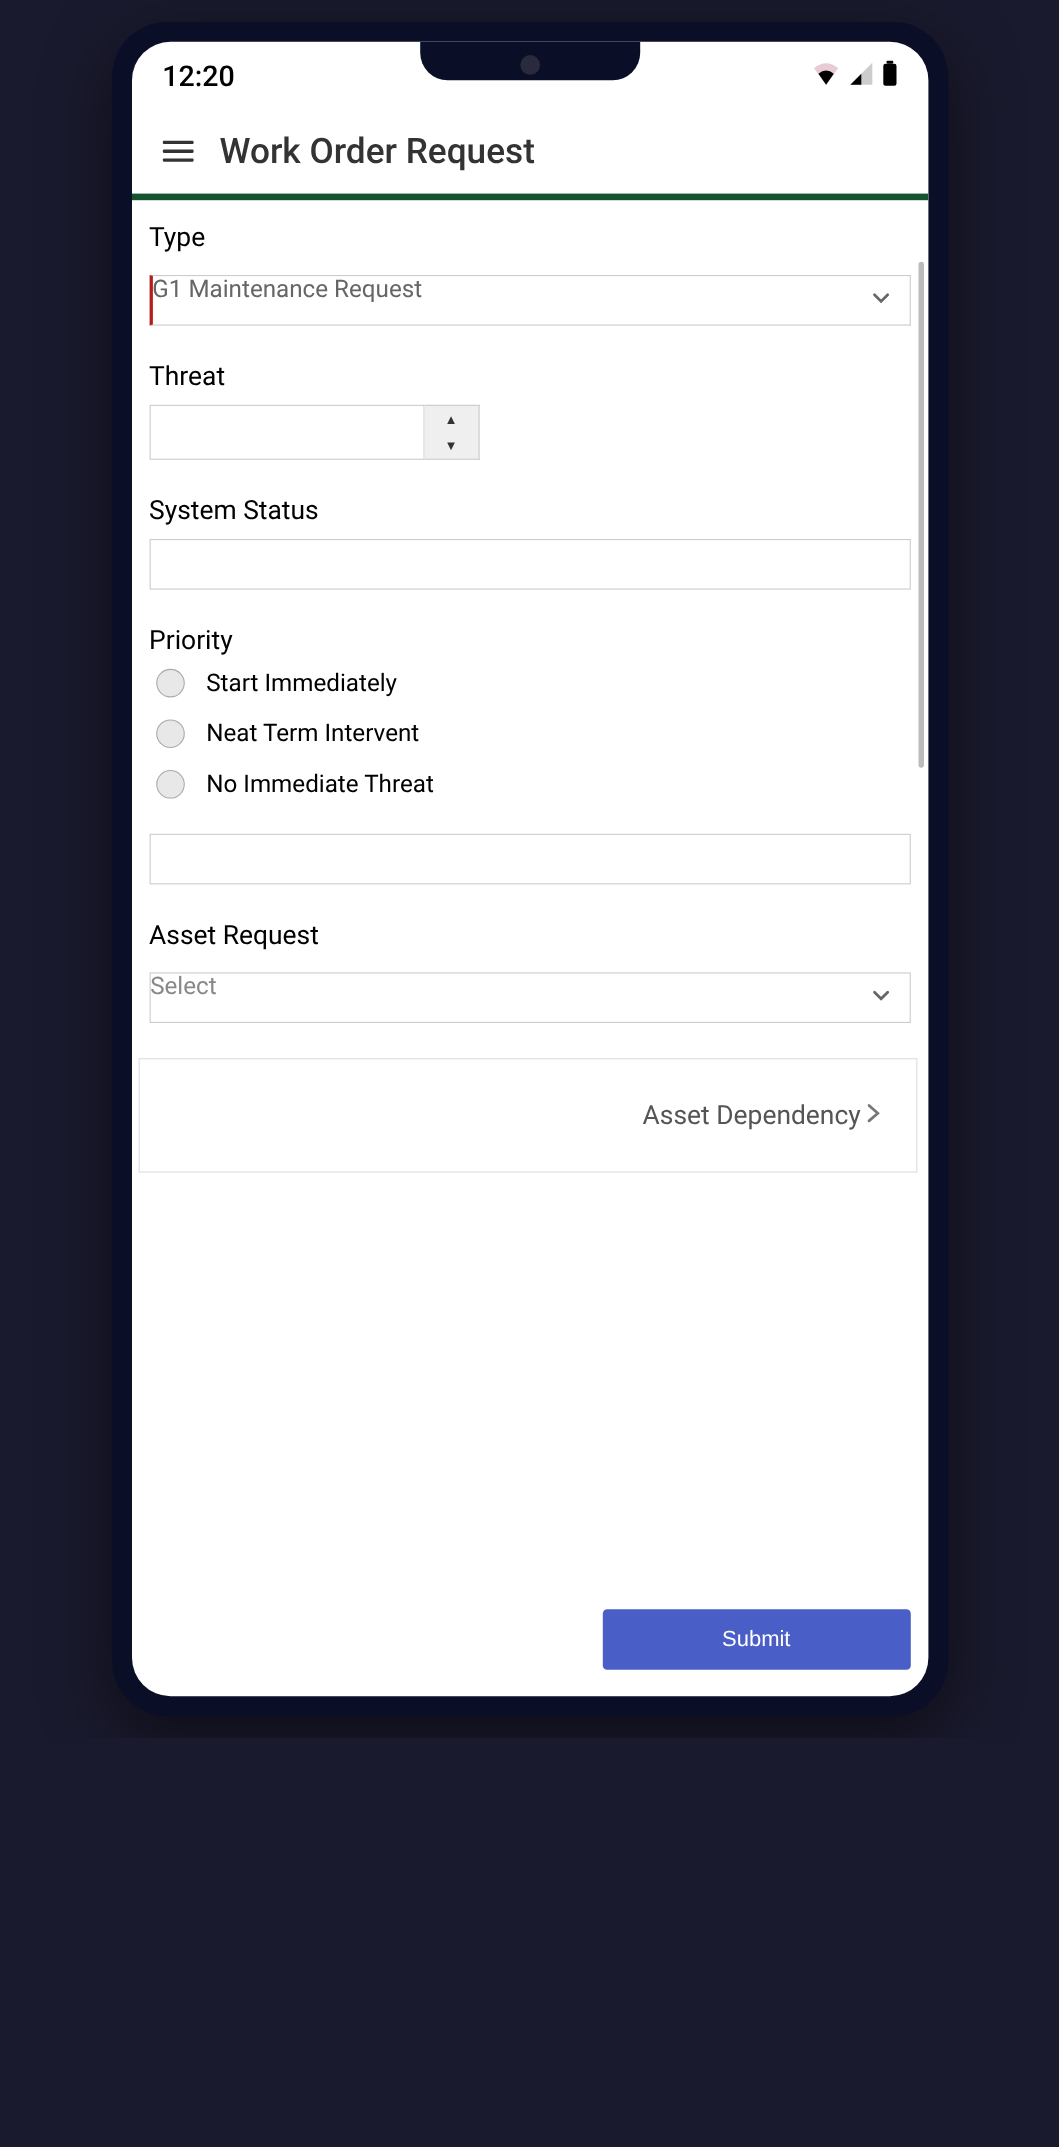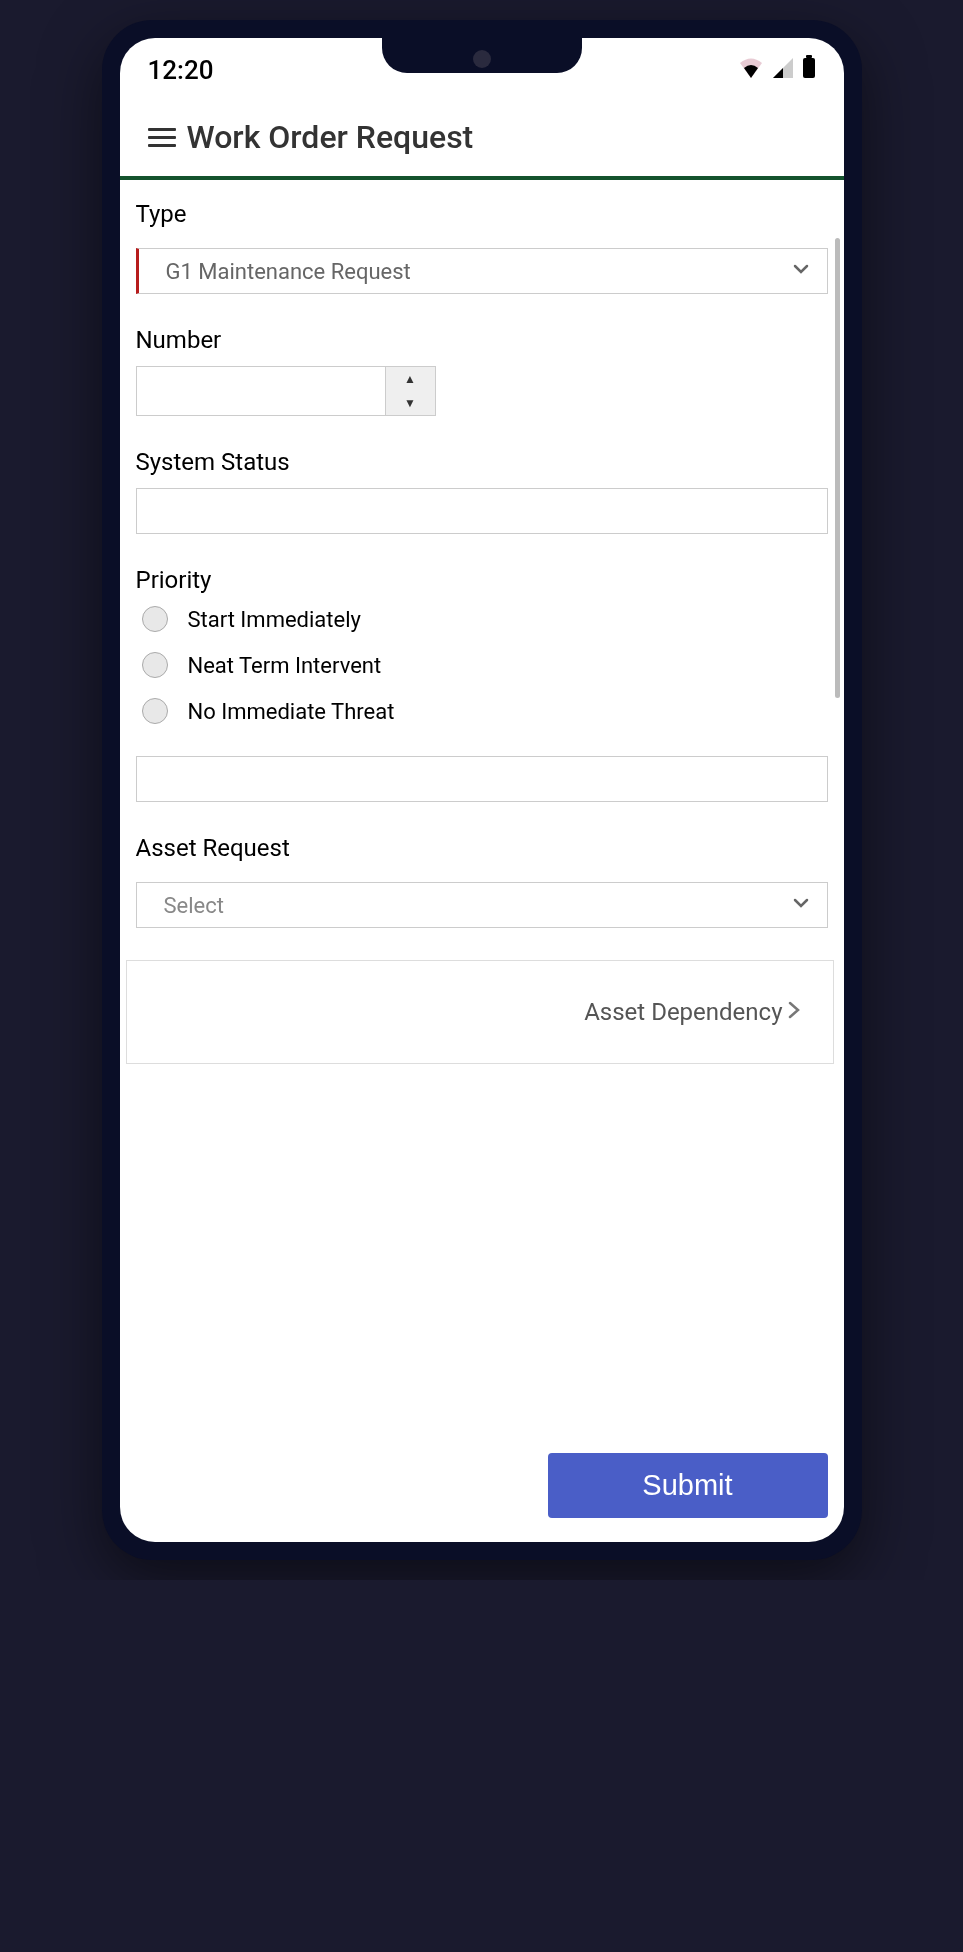--- a/index.html
+++ b/index.html
@@ -64,22 +64,22 @@
   }
   .status-icons {
     display: flex;
     gap: 8px;
     align-items: center;
   }
   .app-header {
     display: flex;
     align-items: center;
     padding: 20px 28px;
-    gap: 11px;
-    border-bottom: 4px solid #14532d;
+    gap: 24px;
+    border-bottom: 6px solid #14532d;
   }
   .hamburger {
     display: flex;
     flex-direction: column;
     gap: 5px;
     cursor: pointer;
   }
   .hamburger span {
     width: 28px;
     height: 3px;
@@ -104,22 +104,22 @@
     font-size: 24px;
     color: #000;
     margin-bottom: 12px;
     font-weight: 400;
   }
   .select-wrap {
     position: relative;
     border: 1px solid #ccc;
     height: 46px;
     display: flex;
-    align-items: center;
-    padding: 0 27px;
+    align-items: flex-start;
+    padding: 0 0;
     cursor: pointer;
     margin-top: 20px;
   }
   .select-wrap.accent {
     border-left: 3px solid #b71c1c;
   }
   .select-value {
     font-size: 22px;
     color: #666;
   }
@@ -206,21 +206,21 @@
   }
   .footer {
     padding: 14px 16px 24px 16px;
     display: flex;
     justify-content: flex-end;
   }
   .submit-btn {
     background: #4a5ec7;
     color: #fff;
     border: none;
-    font-size: 29px;
+    font-size: 20px;
     padding: 16px 0;
     width: 280px;
     border-radius: 4px;
     cursor: pointer;
   }
   .scroll-indicator {
     position: absolute;
     right: 4px;
     top: 200px;
     width: 5px;
@@ -278,21 +278,21 @@
           <span class="select-value">G1 Maintenance Request</span>
           <span class="chevron-down">
             <svg width="24" height="24" viewBox="0 0 24 24">
                 <path d="M6 9 L12 15 L18 9" stroke="#666" stroke-width="2.5" fill="none" stroke-linecap="round"></path>
               </svg>
           </span>
         </div>
       </div>
 
       <div class="form-group">
-        <label class="form-label">Number</label>
+        <label class="form-label">Threat</label>
         <div class="number-group">
           <input class="number-input" value="" style="">
           <div class="spinner">
             <div class="spinner-btn">▲</div>
             <div class="spinner-btn">▼</div>
           </div>
         </div>
       </div>
 
       <div class="form-group">

